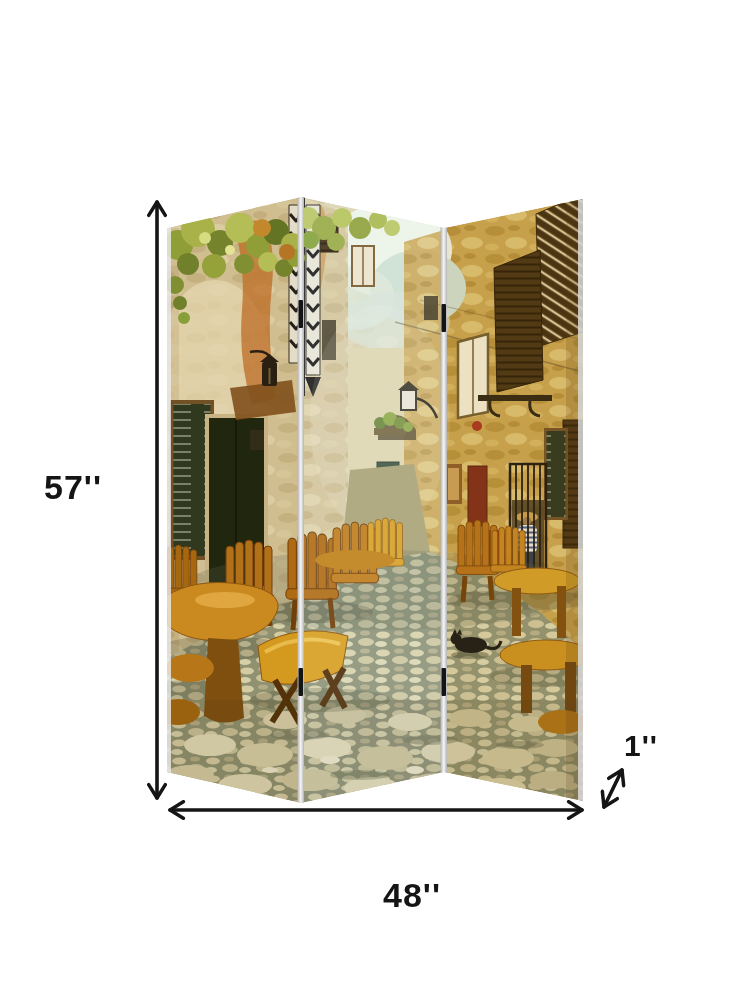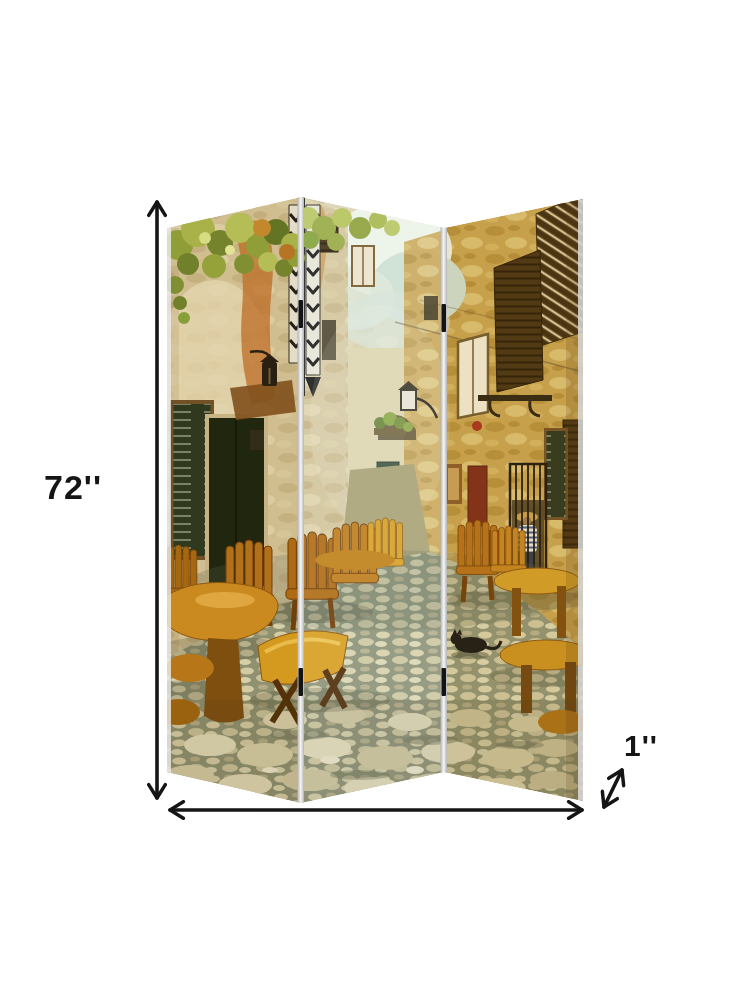--- a/index.html
+++ b/index.html
@@ -386,16 +386,17 @@
     <line class="dim-line" x1="157" y1="202" x2="157" y2="798" marker-start="url(#ah)" marker-end="url(#ah)"></line>
   </g>
   <g>
     <line class="dim-line" x1="170" y1="810" x2="582" y2="810" marker-start="url(#ah)" marker-end="url(#ah)"></line>
   </g>
   <g>
     <line class="dim-line" x1="604" y1="807" x2="622" y2="770" marker-start="url(#ah)" marker-end="url(#ah)"></line>
   </g>
 </svg>
 
-<div class="dim-label dim-height">72''</div>
+<div class="dim-label dim-height">57''</div>
+<div class="dim-label dim-width">48''</div>
 <div class="dim-label dim-depth">1''</div>
 
 </div>
 
 </body></html>

